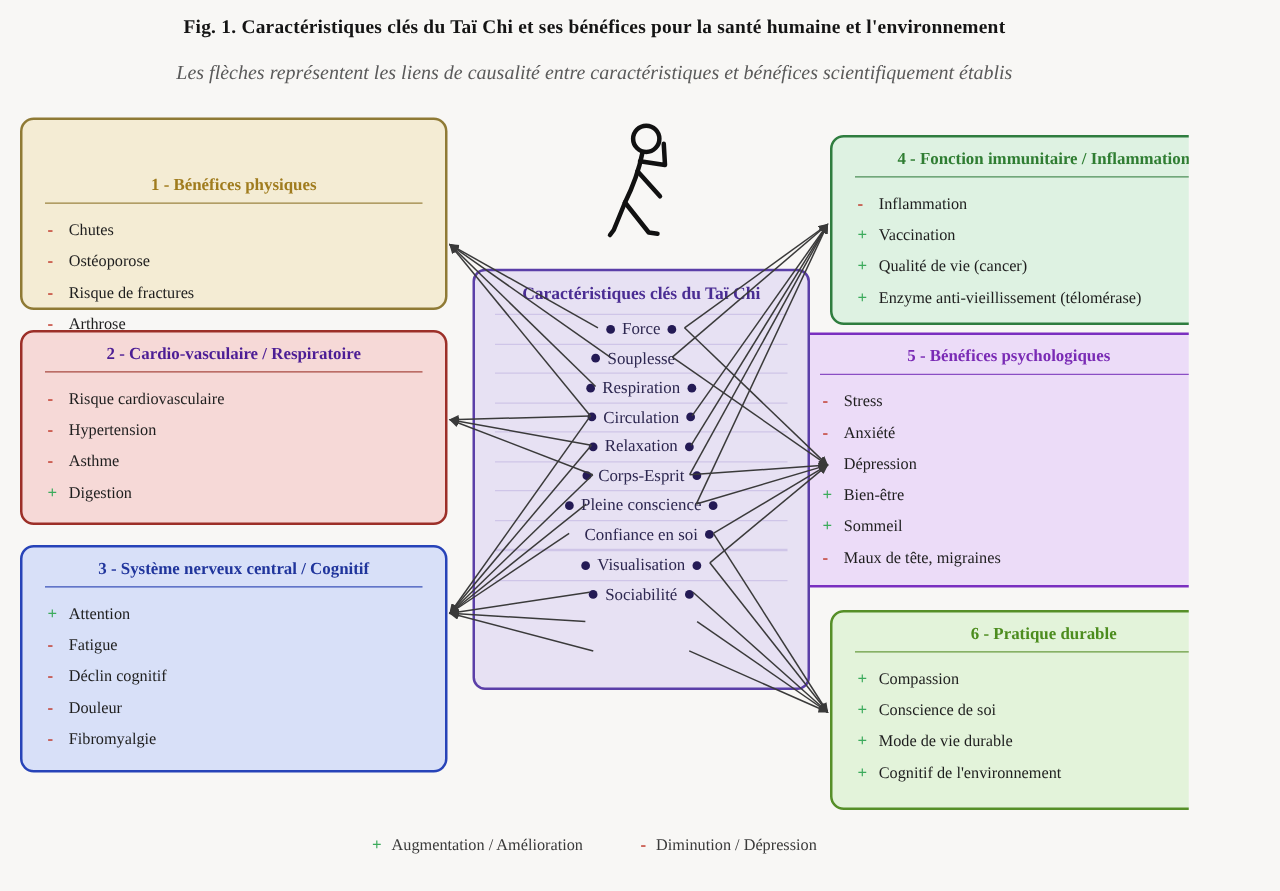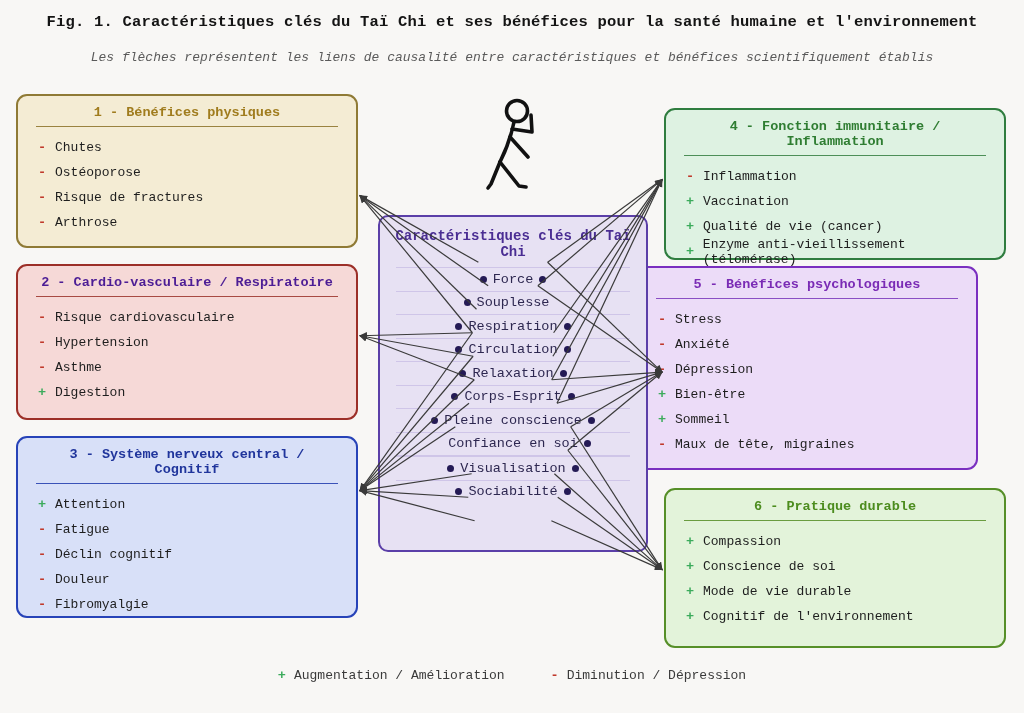--- a/index.html
+++ b/index.html
@@ -1,35 +1,35 @@
 <!DOCTYPE html>
 <html><head>
 <meta charset="utf-8">
 <style>
   html,body{margin:0;padding:0;background:#f8f7f5;}
-  #page{position:relative;width:1024px;height:713px;background:#f8f7f5;
-        font-family:Liberation Mono, monospace;overflow:hidden;}
+  #page{position:relative;width:951px;height:713px;background:#f8f7f5;
+        font-family:Liberation Serif, serif;overflow:hidden;}
 
   .ftitle{position:absolute;top:13px;left:0;width:100%;text-align:center;
           font-size:15.5px;font-weight:bold;color:#141414;letter-spacing:.2px;}
   .fsub{position:absolute;top:50px;left:0;width:100%;text-align:center;
-        font-style:italic;font-size:13px;color:#5a5a5a;}
+        font-style:italic;font-size:16px;color:#5a5a5a;}
 
   .bbox{position:absolute;border-radius:11px;border:2px solid;box-sizing:border-box;}
   .btitle{display:block;text-align:center;font-weight:bold;font-size:13.5px;
           padding:9px 0 6px;margin:0 18px;border-bottom:1px solid;}
   .bitems{padding-top:8px;}
   .brow{display:flex;align-items:center;height:25px;padding-left:20px;
         font-size:13px;color:#1e1e1e;}
   .sign{width:17px;font-weight:bold;font-size:13.5px;}
   .sign.plus{color:#3cab5c;}
   .sign.minus{color:#c0392b;}
 
   .box1{left:16px;top:94px;width:342px;height:154px;background:#f4ecd4;border-color:#8f7a35;}
-  .box1 .btitle{color:#a07c1e;border-color:#9a8340;}
+  .box1 .btitle{color:#a07c1e;border-color:#9a8340;margin-top:35px;}
   .box2{left:16px;top:264px;width:342px;height:156px;background:#f6d9d7;border-color:#9c2f28;}
   .box2 .btitle{color:#4c1d95;border-color:#a84a42;}
   .box3{left:16px;top:436px;width:342px;height:182px;background:#d8e0f8;border-color:#2743b8;}
   .box3 .btitle{color:#20359c;border-color:#3a52b8;}
   .box4{left:664px;top:96px;width:342px;height:152px;background:#def2e2;border-color:#2f7d3f;margin-top:12px;}
   .box4 .btitle{color:#2f7d32;border-color:#4d8f58;}
   .box5{left:636px;top:266px;width:342px;height:204px;background:#ecdcf8;border-color:#7a2fc0;}
   .box5 .btitle{color:#7a2bb5;border-color:#8a4ec4;}
   .box6{left:664px;top:488px;width:342px;height:160px;background:#e3f3da;border-color:#568f28;}
   .box6 .btitle{color:#4c8c1e;border-color:#6a9c40;}

